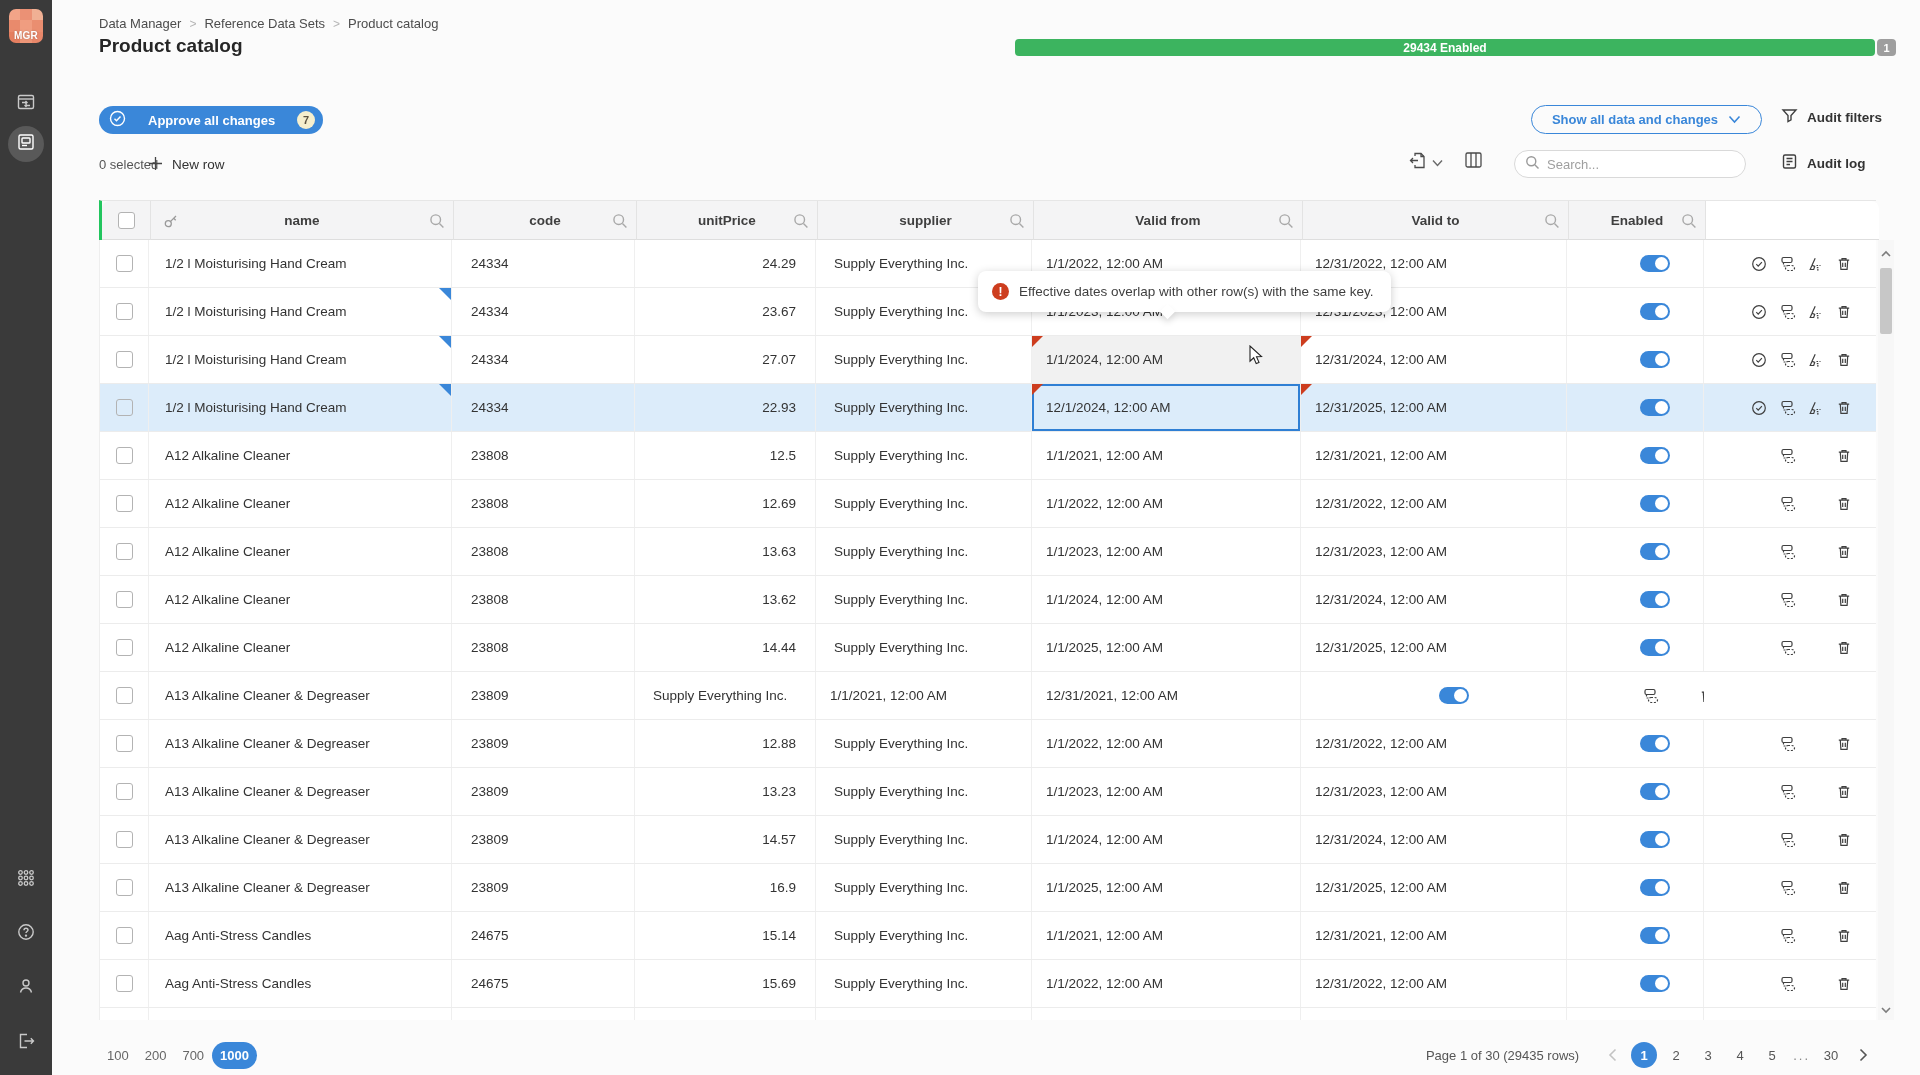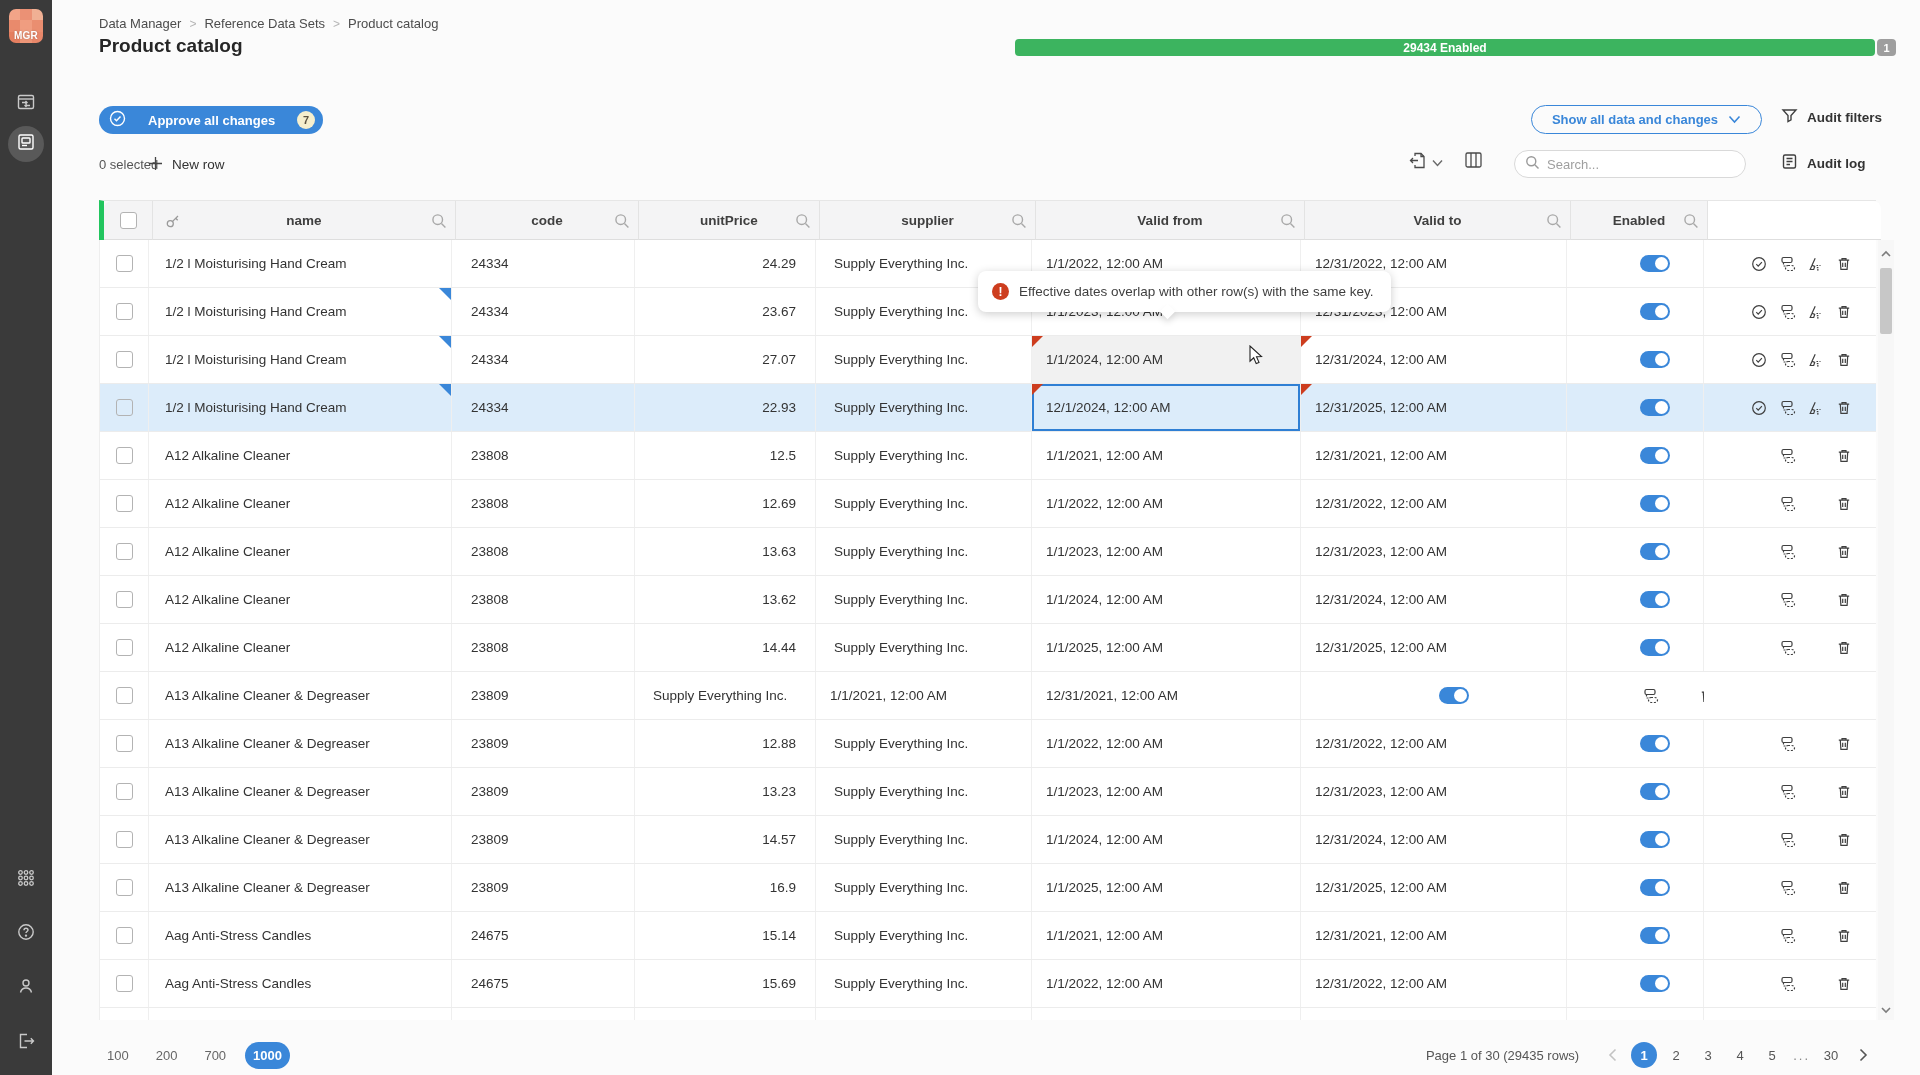--- a/index.html
+++ b/index.html
@@ -31,21 +31,21 @@
   
   .selected-count { position:absolute; left:99px; top:157px; font-size:13px; color:#555; }
   .btn-newrow { position:absolute; left:148px; top:151px; height:27px; display:flex; align-items:center; gap:9px; font-size:13.5px; color:#333; cursor:pointer; background:none; border:none; font-family:inherit; }
   .tool-right { position:absolute; top:151px; display:flex; align-items:center; }
   .icon-btn { background:none; border:none; cursor:pointer; display:flex; align-items:center; justify-content:center; padding:0; }
   .search-box { position:absolute; left:1514px; top:150px; width:232px; height:28px; border:1px solid #d9d9d9; border-radius:14px; background:#fff; display:flex; align-items:center; padding:0 10px; gap:7px; }
   .search-box input { border:none; outline:none; flex:1; font-size:13px; color:#333; font-family:inherit; background:transparent; }
   .search-box input::placeholder { color:#9f9f9f; }
   .audit-log { position:absolute; left:1781px; top:153px; display:flex; align-items:center; gap:9px; font-size:13.5px; font-weight:bold; color:#333; cursor:pointer; }
   
-  .thead { position:absolute; left:99px; top:200px; width:1777px; height:40px; display:grid; grid-template-columns:49px 303px 183px 181px 216px 269px 266px 137px 173px; border-top:1px solid #e6e6e6; border-left:5px solid #22c55e; }
+  .thead { position:absolute; left:99px; top:200px; width:1777px; height:40px; display:grid; grid-template-columns:49px 303px 183px 181px 216px 269px 266px 137px 173px; border-top:1px solid #e6e6e6; border-left:3px solid #22c55e; }
   .th { position:relative; background:#f4f4f5; border-right:1px solid #e3e3e3; border-bottom:1px solid #dedede; display:flex; align-items:center; justify-content:center; font-size:13.5px; font-weight:bold; color:#3f3f3f; }
   .th.first { border-radius:8px 0 0 0; }
   .th.actions { background:#fff; border-right:none; border-radius:0 8px 0 0; }
   .th .col-search { position:absolute; right:8px; top:12px; cursor:pointer; }
   .th .key { position:absolute; left:12px; top:12px; }
   .tbody { position:absolute; left:99px; top:240px; width:1777px; height:780px; overflow:hidden; border-left:1px solid #eee; background:#737373; }
   .trow { position:relative; display:grid; grid-template-columns:49px 303px 183px 181px 216px 269px 266px 137px 173px; height:48px; border-bottom:1px solid #ececec; background:#fff; }
   .trow.selected { background:#dcecfa; }
   .td { position:relative; display:flex; align-items:center; font-size:13.5px; color:#333; border-right:1px solid #efefef; overflow:hidden; white-space:nowrap; }
   .td:last-child { border-right:none; }
@@ -67,21 +67,21 @@
   .row-icon { position:absolute; top:16px; width:16px; height:16px; cursor:pointer; }
   
   .vscroll { position:absolute; left:1878px; top:240px; width:16px; height:780px; background:#f7f7f7; }
   .vscroll .arrow { position:absolute; left:2px; width:12px; height:12px; cursor:pointer; }
   .vscroll .thumb { position:absolute; left:2px; top:28px; width:12px; height:66px; background:#c7c7c7; border-radius:2px; cursor:grab; }
   
   .tooltip { position:absolute; left:978px; top:271px; height:41px; padding:0 18px 0 14px; background:#fff; border-radius:8px; box-shadow:0 2px 10px rgba(0,0,0,.20); display:flex; align-items:center; gap:10px; font-size:13.5px; color:#3f3f3f; z-index:30; }
   .tooltip .tail { position:absolute; bottom:-5px; left:184px; width:11px; height:11px; background:#fff; transform:rotate(45deg); box-shadow:3px 3px 6px rgba(0,0,0,.10); }
   .err-badge { width:17px; height:17px; border-radius:50%; background:#cd3d1e; color:#fff; font-size:12px; font-weight:bold; display:flex; align-items:center; justify-content:center; flex:0 0 auto; }
   
-  .pagesizes { position:absolute; left:99px; top:1042px; display:flex; align-items:flex-end; gap:11px; }
+  .pagesizes { position:absolute; left:99px; top:1042px; display:flex; align-items:flex-end; }
   .psize { min-width:30px; height:27px; display:flex; align-items:center; justify-content:center; font-size:13px; color:#666; border-radius:14px; cursor:pointer; padding:0 8px; }
   .psize.active { background:#3a87d9; color:#fff; font-weight:bold; }
   .pag-right { position:absolute; right:44px; top:1042px; display:flex; align-items:center; gap:6px; }
   .pag-summary { font-size:13px; color:#555; margin-right:14px; }
   .pnum { min-width:26px; height:26px; border-radius:50%; display:flex; align-items:center; justify-content:center; font-size:13px; color:#555; cursor:pointer; }
   .pnum.active { background:#3a87d9; color:#fff; font-weight:bold; }
   .pchev { width:26px; height:26px; display:flex; align-items:center; justify-content:center; cursor:pointer; }
   .ellipsis { color:#888; font-size:13px; padding:0 2px; letter-spacing:2px; }
   
   .cursor { position:absolute; left:1248px; top:345px; z-index:50; pointer-events:none; }

